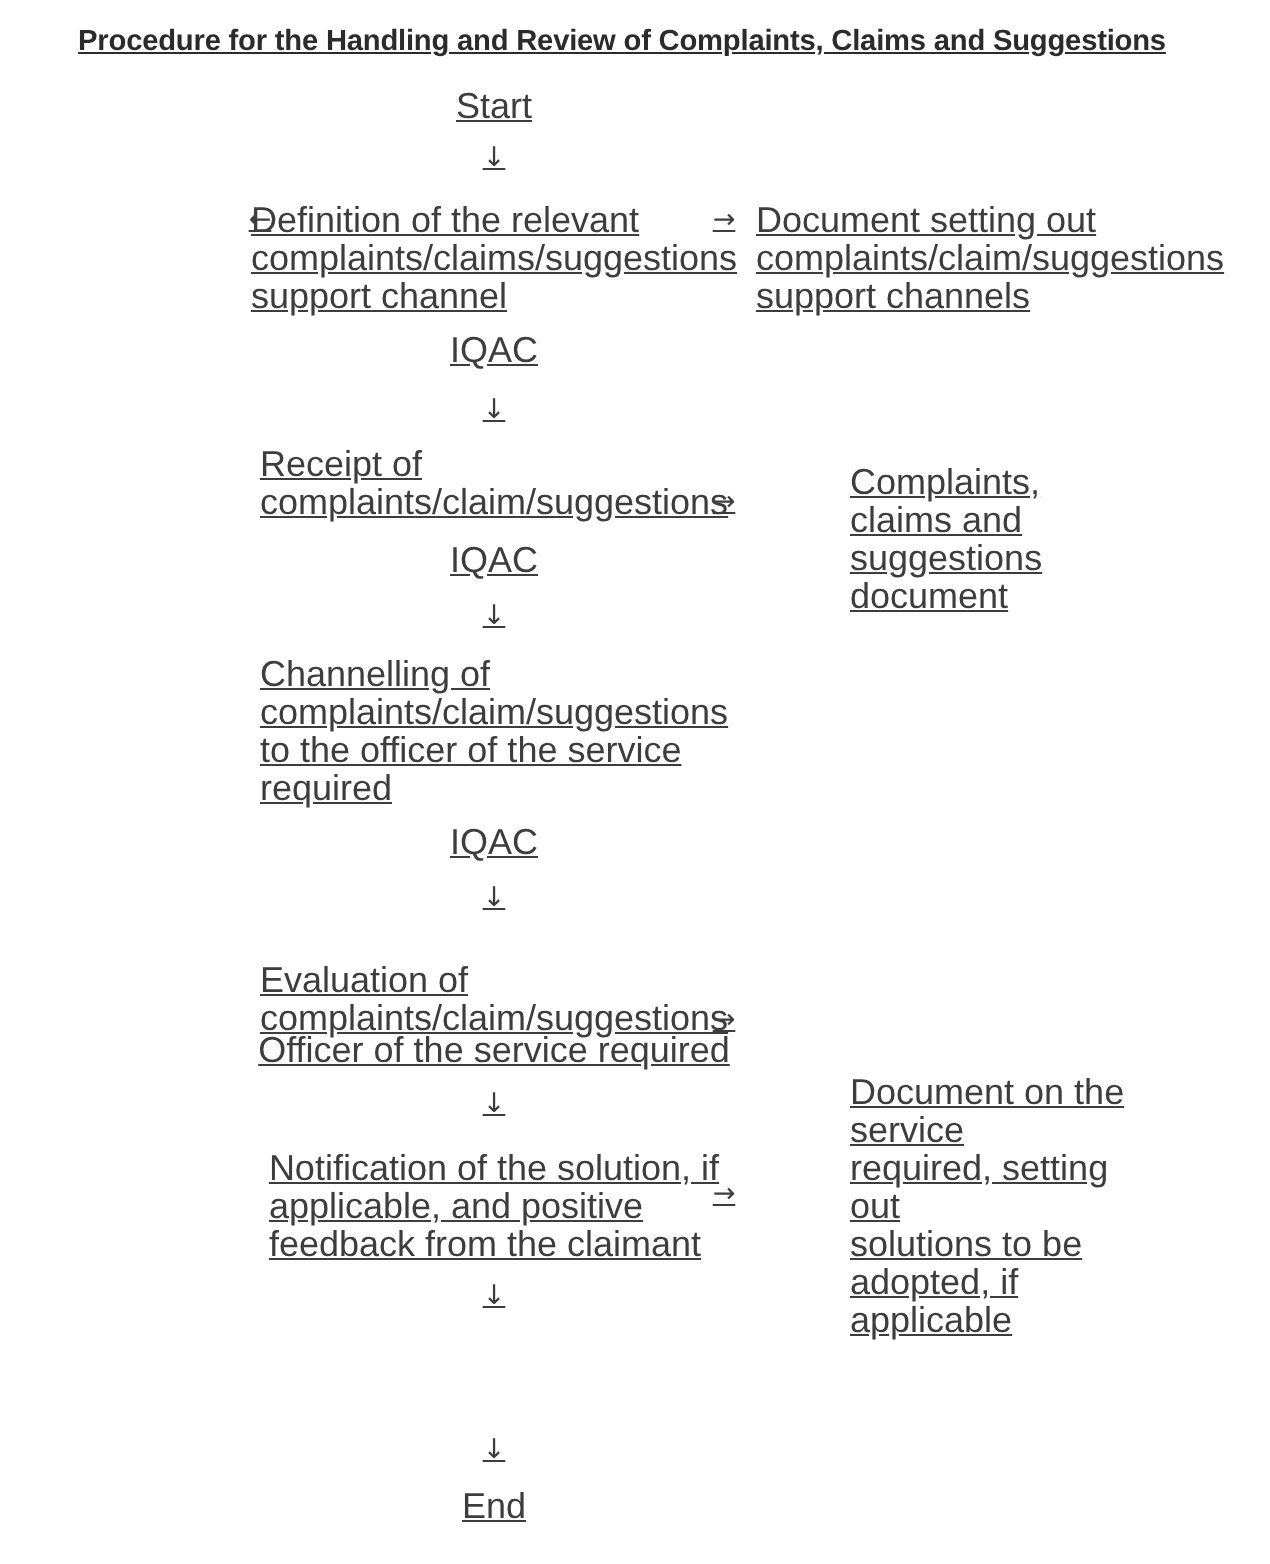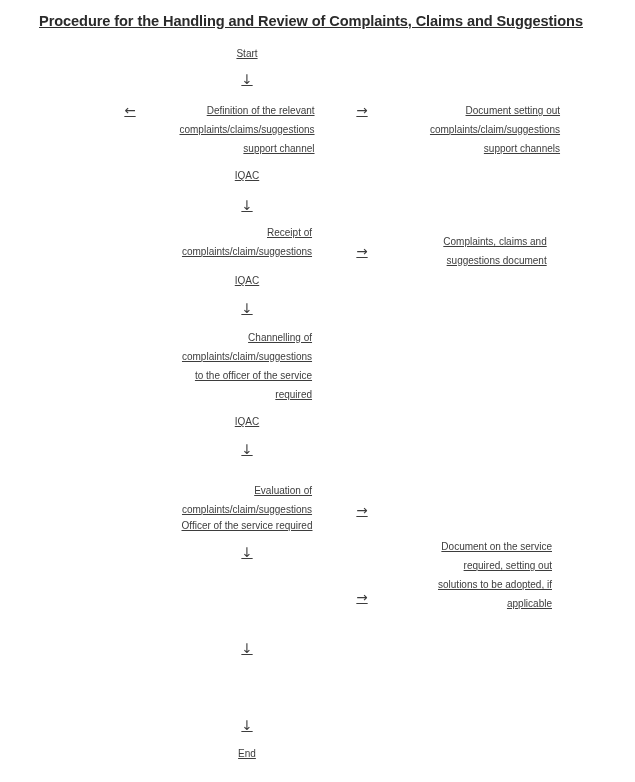--- a/index.html
+++ b/index.html
@@ -25,23 +25,23 @@
     transform: translateX(-50%);
     white-space: nowrap;
     font-size: 14.6px;
     font-weight: 700;
     color: var(--title);
     letter-spacing: -0.1px;
   }
   .node {
     position: absolute;
     transform: translateX(-50%);
-    text-align: right;
+    text-align: left;
     white-space: pre-line;
-    font-size: 10px;
+    font-size: 18px;
     line-height: 19px;
     color: var(--text);
   }
   .arrow {
     position: absolute;
     transform: translateX(-50%);
     font-family: "DejaVu Sans", sans-serif;
     font-size: 13.5px;
     line-height: 19px;
     color: var(--text);
@@ -91,20 +91,23 @@
 complaints/claim/suggestions</div>
   <div class="arrow" style="left:362px; top:501px;">→</div>
   <div class="node" style="left:247px; top:516px;">Officer of the service required</div>
   <div class="node" style="left:495px; top:494px;margin-top:43px;">Document on the service
 required, setting out
 solutions to be adopted, if
 applicable</div>
 
   <div class="arrow" style="left:247px; top:543px;">↓</div>
 
+  <div class="node" style="left:247px; top:575px;">Notification of the solution, if
+applicable, and positive
+feedback from the claimant</div>
   <div class="arrow" style="left:362px; top:588px;">→</div>
 
   <div class="arrow" style="left:247px; top:639px;">↓</div>
 
 
   <div class="arrow" style="left:247px; top:716px;">↓</div>
 
   <div class="node" style="left:247px; top:744px;">End</div>
 
 </div>

